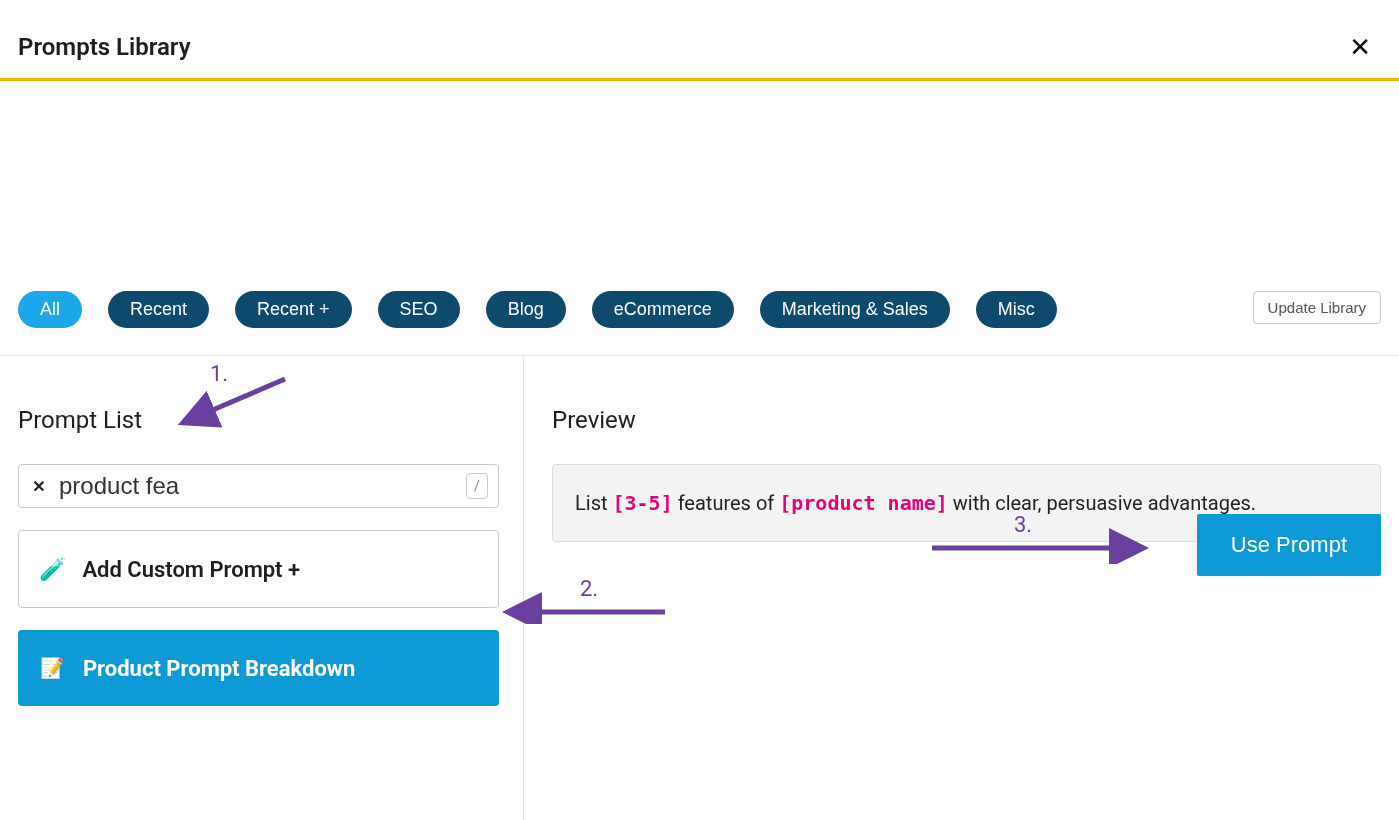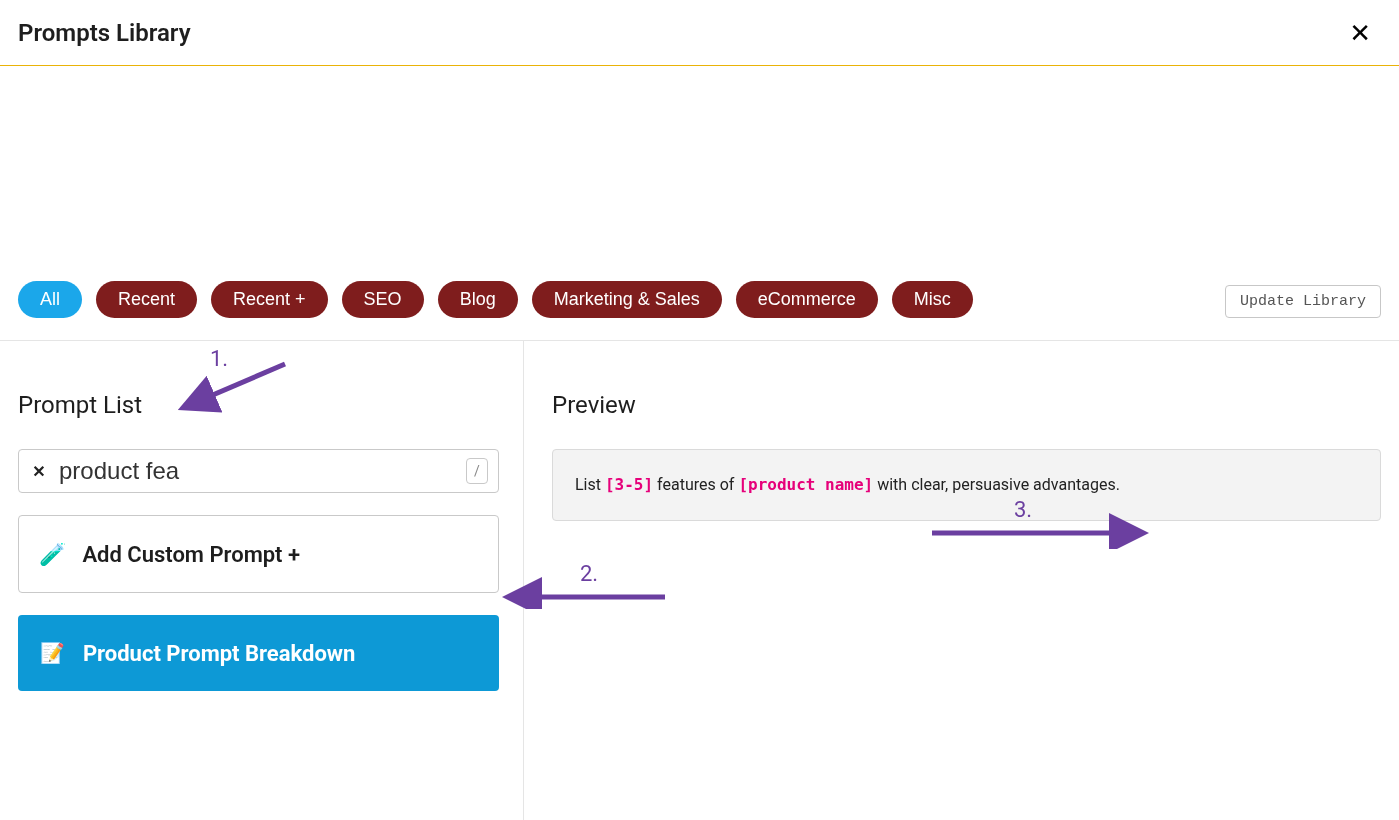--- a/index.html
+++ b/index.html
@@ -12,67 +12,67 @@
     overflow: hidden;
   }
 
   
   .header {
     display: flex;
     align-items: center;
     justify-content: space-between;
     height: 66px;
     padding: 0 22px 0 18px;
-    border-bottom: 1px solid #eab308;
+    border-bottom: 3px solid #eab308;
+    margin-top: 15px;
   }
   .header-title {
     font-size: 24px;
     font-weight: 600;
     color: #1e1e1e;
   }
   .close-x {
     font-size: 26px;
     line-height: 1;
     cursor: pointer;
     font-weight: 400;
     color: #000;
     padding: 6px;
   }
 
   
   .filters-row {
     display: flex;
-    align-items: flex-end;
+    align-items: flex-start;
     padding: 0 18px;
     margin-top: 210px;
-    gap: 14px;
+    gap: 26px;
     height: 42px;
   }
   .pill {
-    background: #7f1d1d;
+    background: #0c4a6e;
     color: #fff;
     border: none;
     border-radius: 999px;
     padding: 8px 22px;
     font-size: 18px;
     cursor: pointer;
   }
   .pill.active {
     background: #1ba7ea;
   }
   .spacer { flex: 1 1 auto; }
   .update-btn {
     background: #fff;
     color: #555;
     border: 1px solid #c7c7c7;
     border-radius: 4px;
     padding: 7px 14px;
     font-size: 15px;
     cursor: pointer;
-    font-family: Liberation Mono, monospace;
   }
 
   
   .filter-divider {
     margin-top: 22px;
     border-top: 1px solid #e5e5e5;
   }
 
   
   .main {
@@ -167,21 +167,21 @@
     cursor: pointer;
   }
   .prompt-card .emoji { font-size: 20px; }
 
   
   .preview-box {
     background: #f3f3f3;
     border: 1px solid #dadada;
     border-radius: 4px;
     padding: 24px 22px;
-    font-size: 16px;
+    font-size: 20px;
     line-height: 1.4;
     color: #222;
   }
   .preview-box .token {
     font-family: ui-monospace, SFMono-Regular, Menlo, Consolas, monospace;
     color: #e6007a;
     font-weight: 600;
   }
 
   
@@ -218,22 +218,22 @@
   <div class="header-title">Prompts Library</div>
   <div class="close-x">✕</div>
 </div>
 
 <div class="filters-row">
   <button class="pill active">All</button>
   <button class="pill">Recent</button>
   <button class="pill">Recent +</button>
   <button class="pill">SEO</button>
   <button class="pill">Blog</button>
+  <button class="pill">eCommerce</button>
   <button class="pill">Marketing &amp; Sales</button>
-  <button class="pill">eCommerce</button>
   <button class="pill">Misc</button>
   <div class="spacer"></div>
   <button class="update-btn">Update Library</button>
 </div>
 
 <div class="filter-divider"></div>
 
 <div class="main">
 
   <div class="left-col">
@@ -281,20 +281,21 @@
 
   </div>
 
   <div class="right-col">
     <div class="section-title">Preview</div>
 
     <div class="preview-box">
       <span>List </span><span class="token">[3-5]</span><span> features of </span><span class="token">[product name]</span><span> with clear, persuasive advantages.</span>
     </div>
 
+    <button class="use-prompt-btn">Use Prompt</button>
 
     <div class="annot" style="left:400px; top:168px;">
       <span class="annot-num" style="position:absolute; left:90px; top:-12px;">3.</span>
       <svg class="arrow-svg" width="230" height="40">
         <defs>
           <marker id="ah3" markerWidth="8" markerHeight="8" refX="6" refY="4" orient="auto">
             <path d="M0,0 L8,4 L0,8 Z" fill="#6b3fa0"></path>
           </marker>
         </defs>
         <line x1="8" y1="24" x2="215" y2="24" stroke="#6b3fa0" stroke-width="5" marker-end="url(#ah3)"></line>

